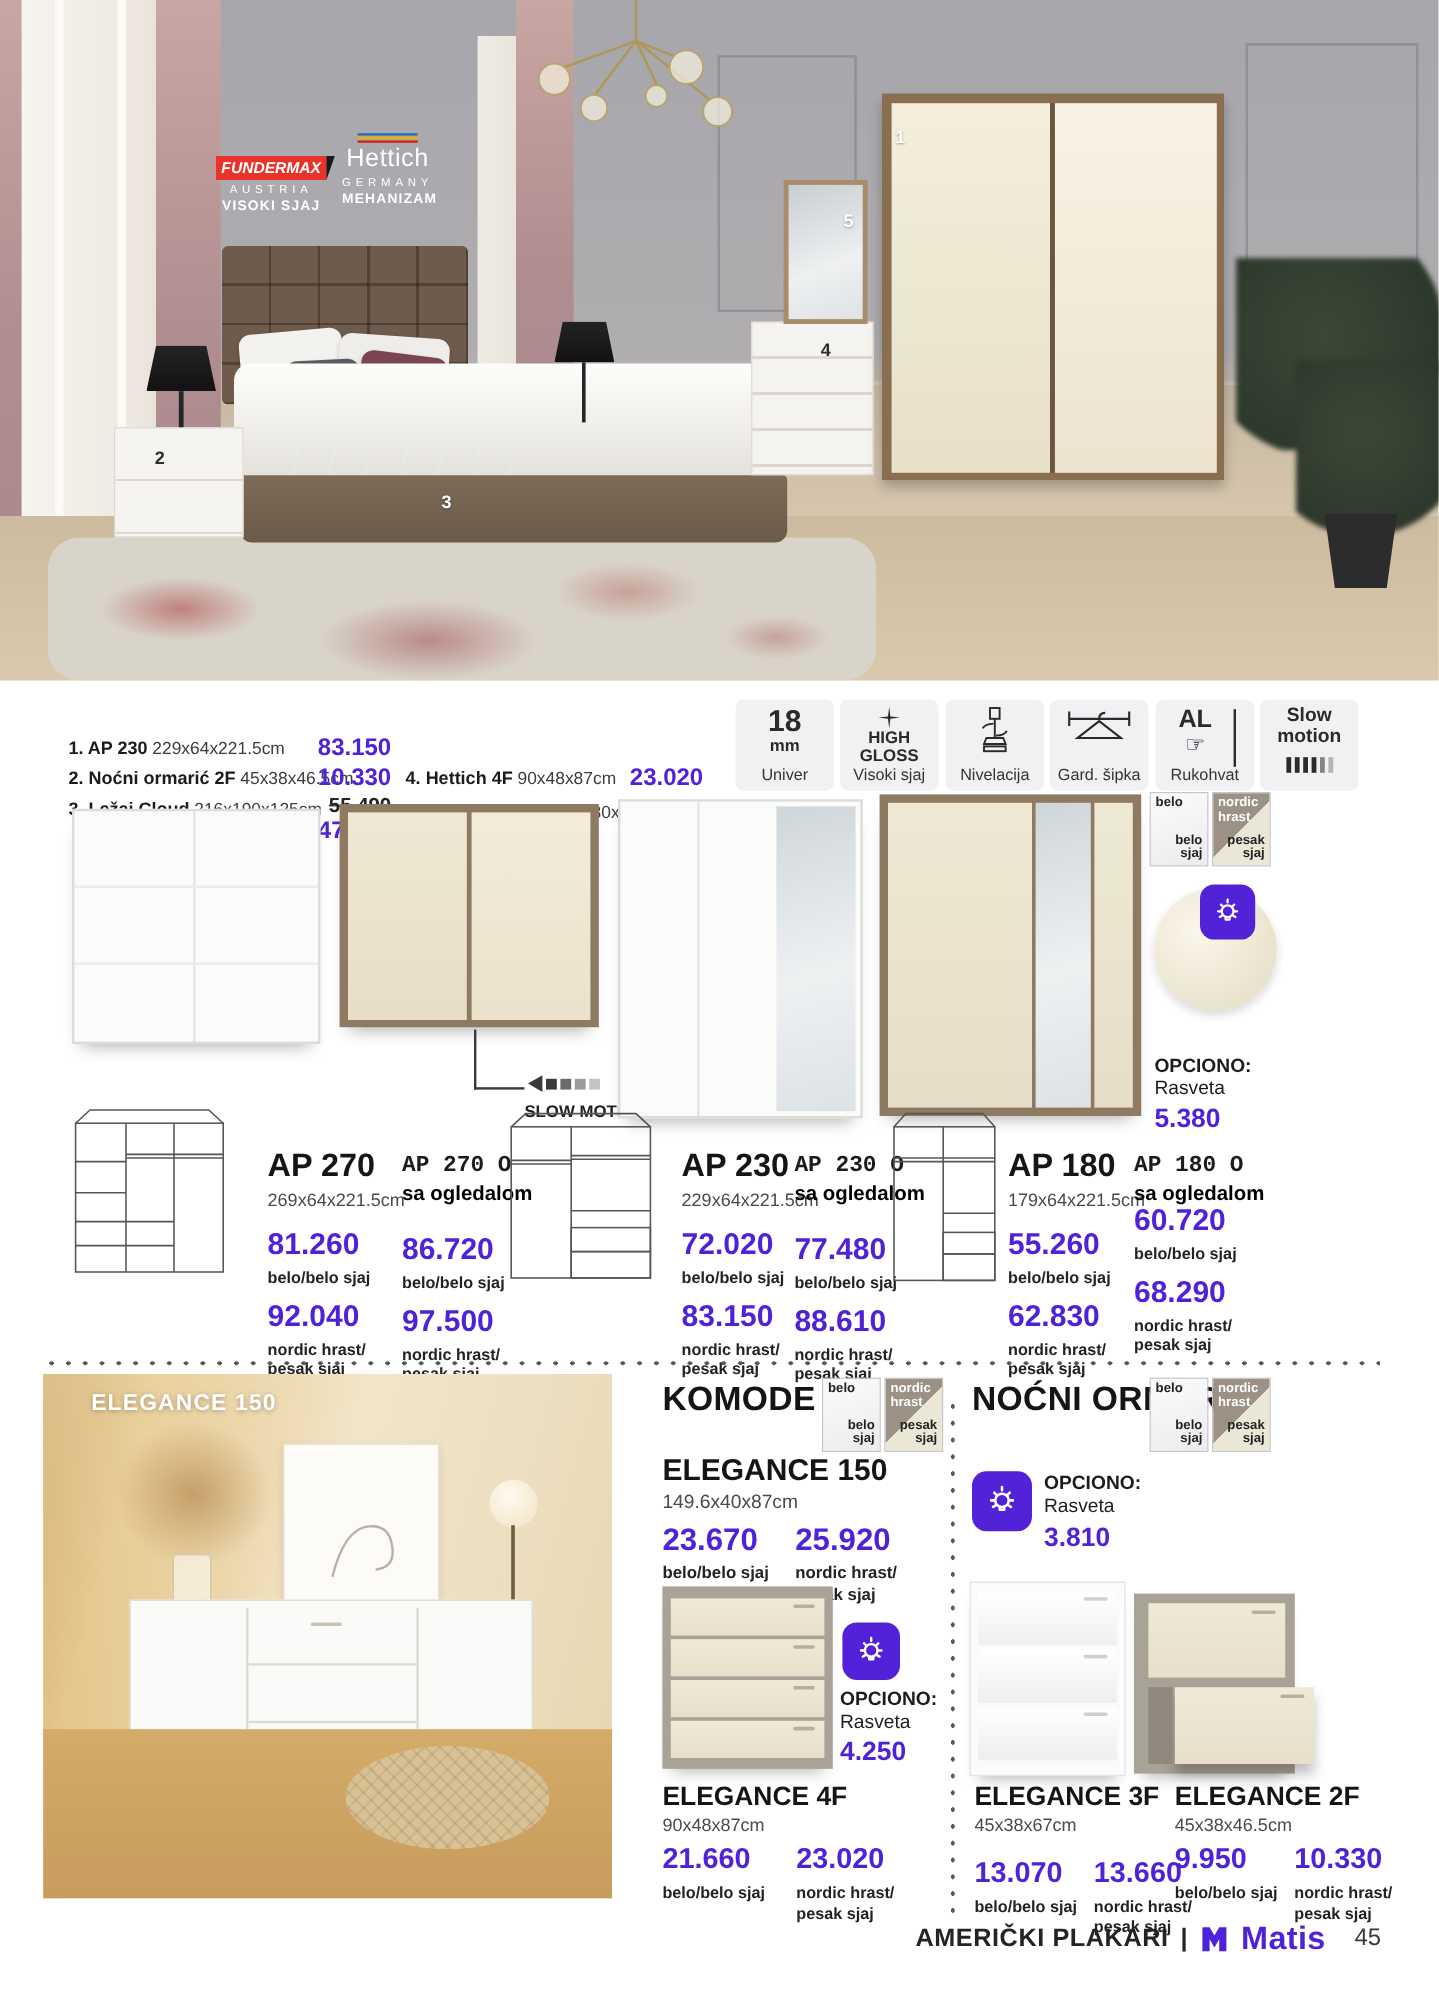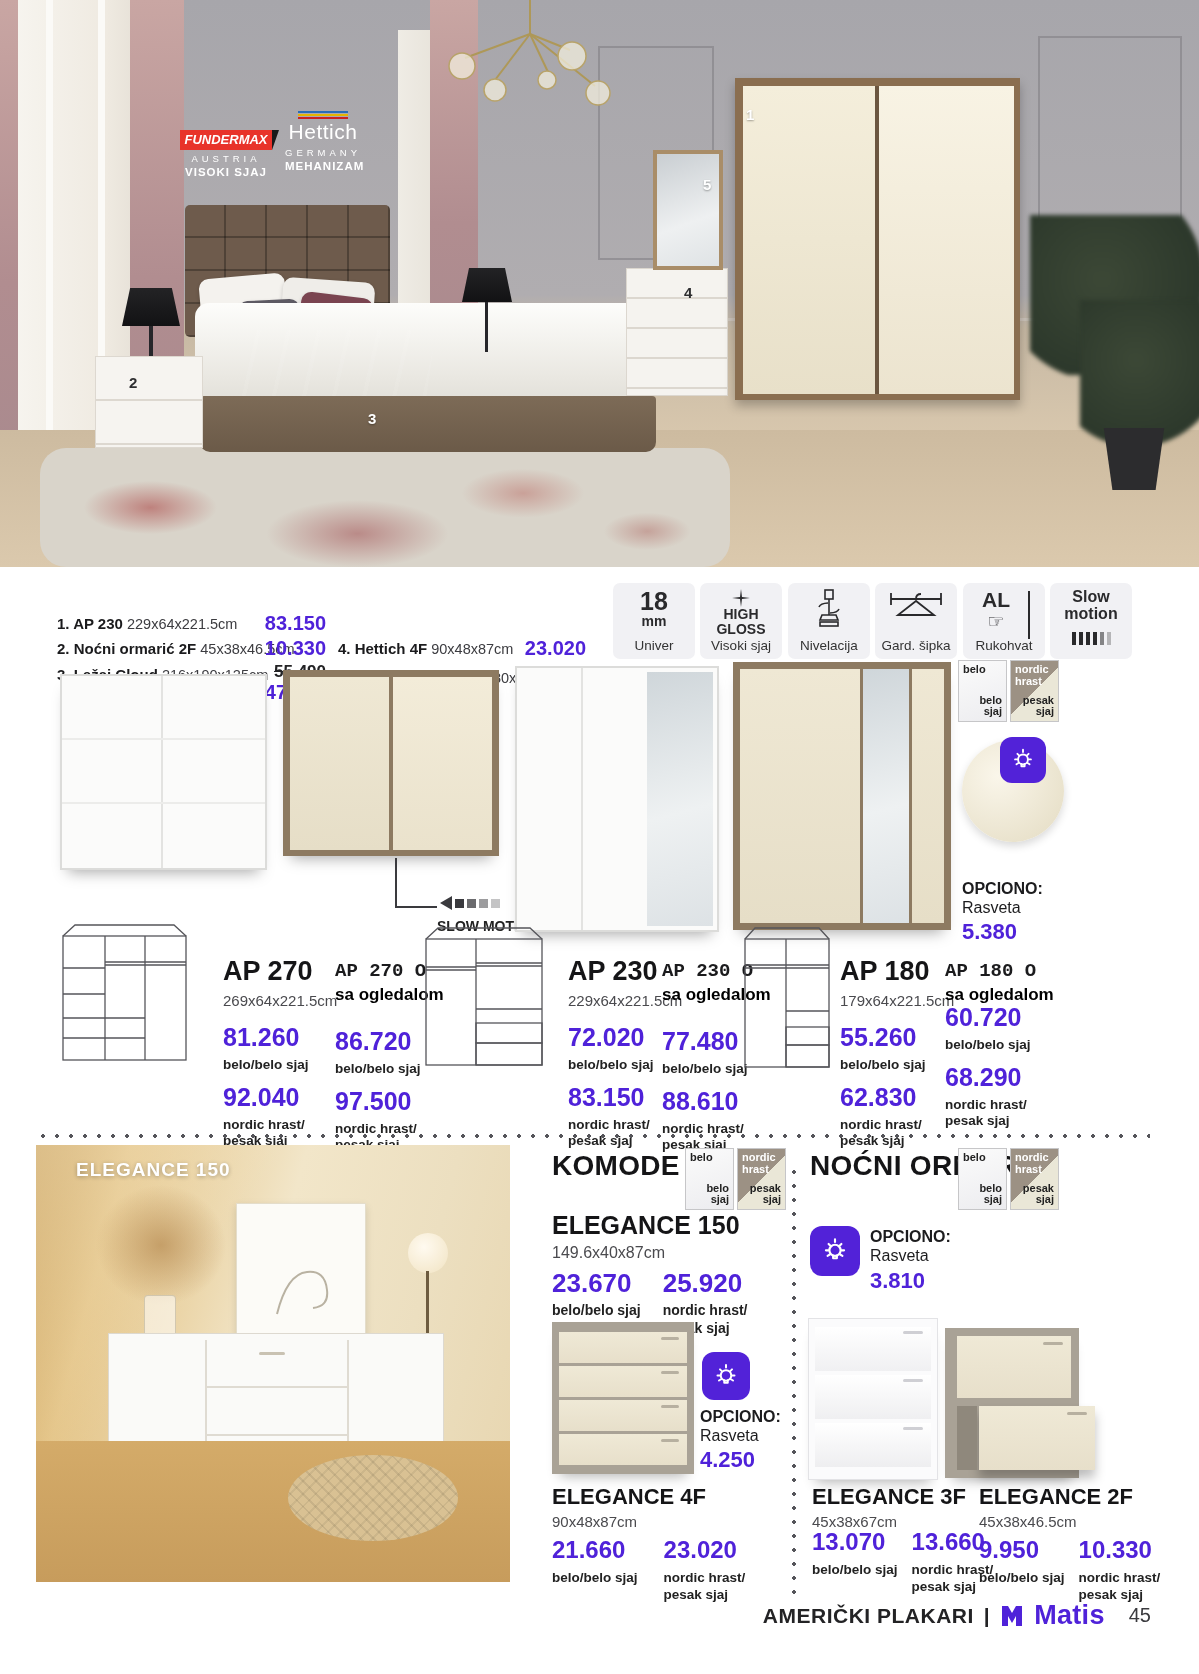--- a/index.html
+++ b/index.html
@@ -577,21 +577,21 @@
       </div>
     <div class="drawer" style="left:34px;right:-16px;top:78px;height:64px;box-shadow:0 8px 10px rgba(0,0,0,.25)">
         <div class="handle" style="right:8px;top:6px;width:20px"></div>
       </div>
     <div style="position:absolute;left:12px;top:78px;width:20px;height:64px;background:#8f887c"></div>
   </div>
 
   <div class="prod" style="left:812px;top:1486px">
     <div class="nm">ELEGANCE 3F</div>
     <div class="dm">45x38x67cm</div>
-    <div style="display:flex;gap:14px;margin-top:0">
+    <div style="display:flex;gap:14px;margin-top:19px">
       <div>
         <div class="p">13.070</div>
         <div class="l" style="margin-top:8px">belo/belo sjaj</div>
       </div>
       <div>
         <div class="p">13.660</div>
         <div class="l" style="margin-top:8px"><span>nordic hrast/</span><br><span>pesak sjaj</span></div>
       </div>
     </div>
   </div>

